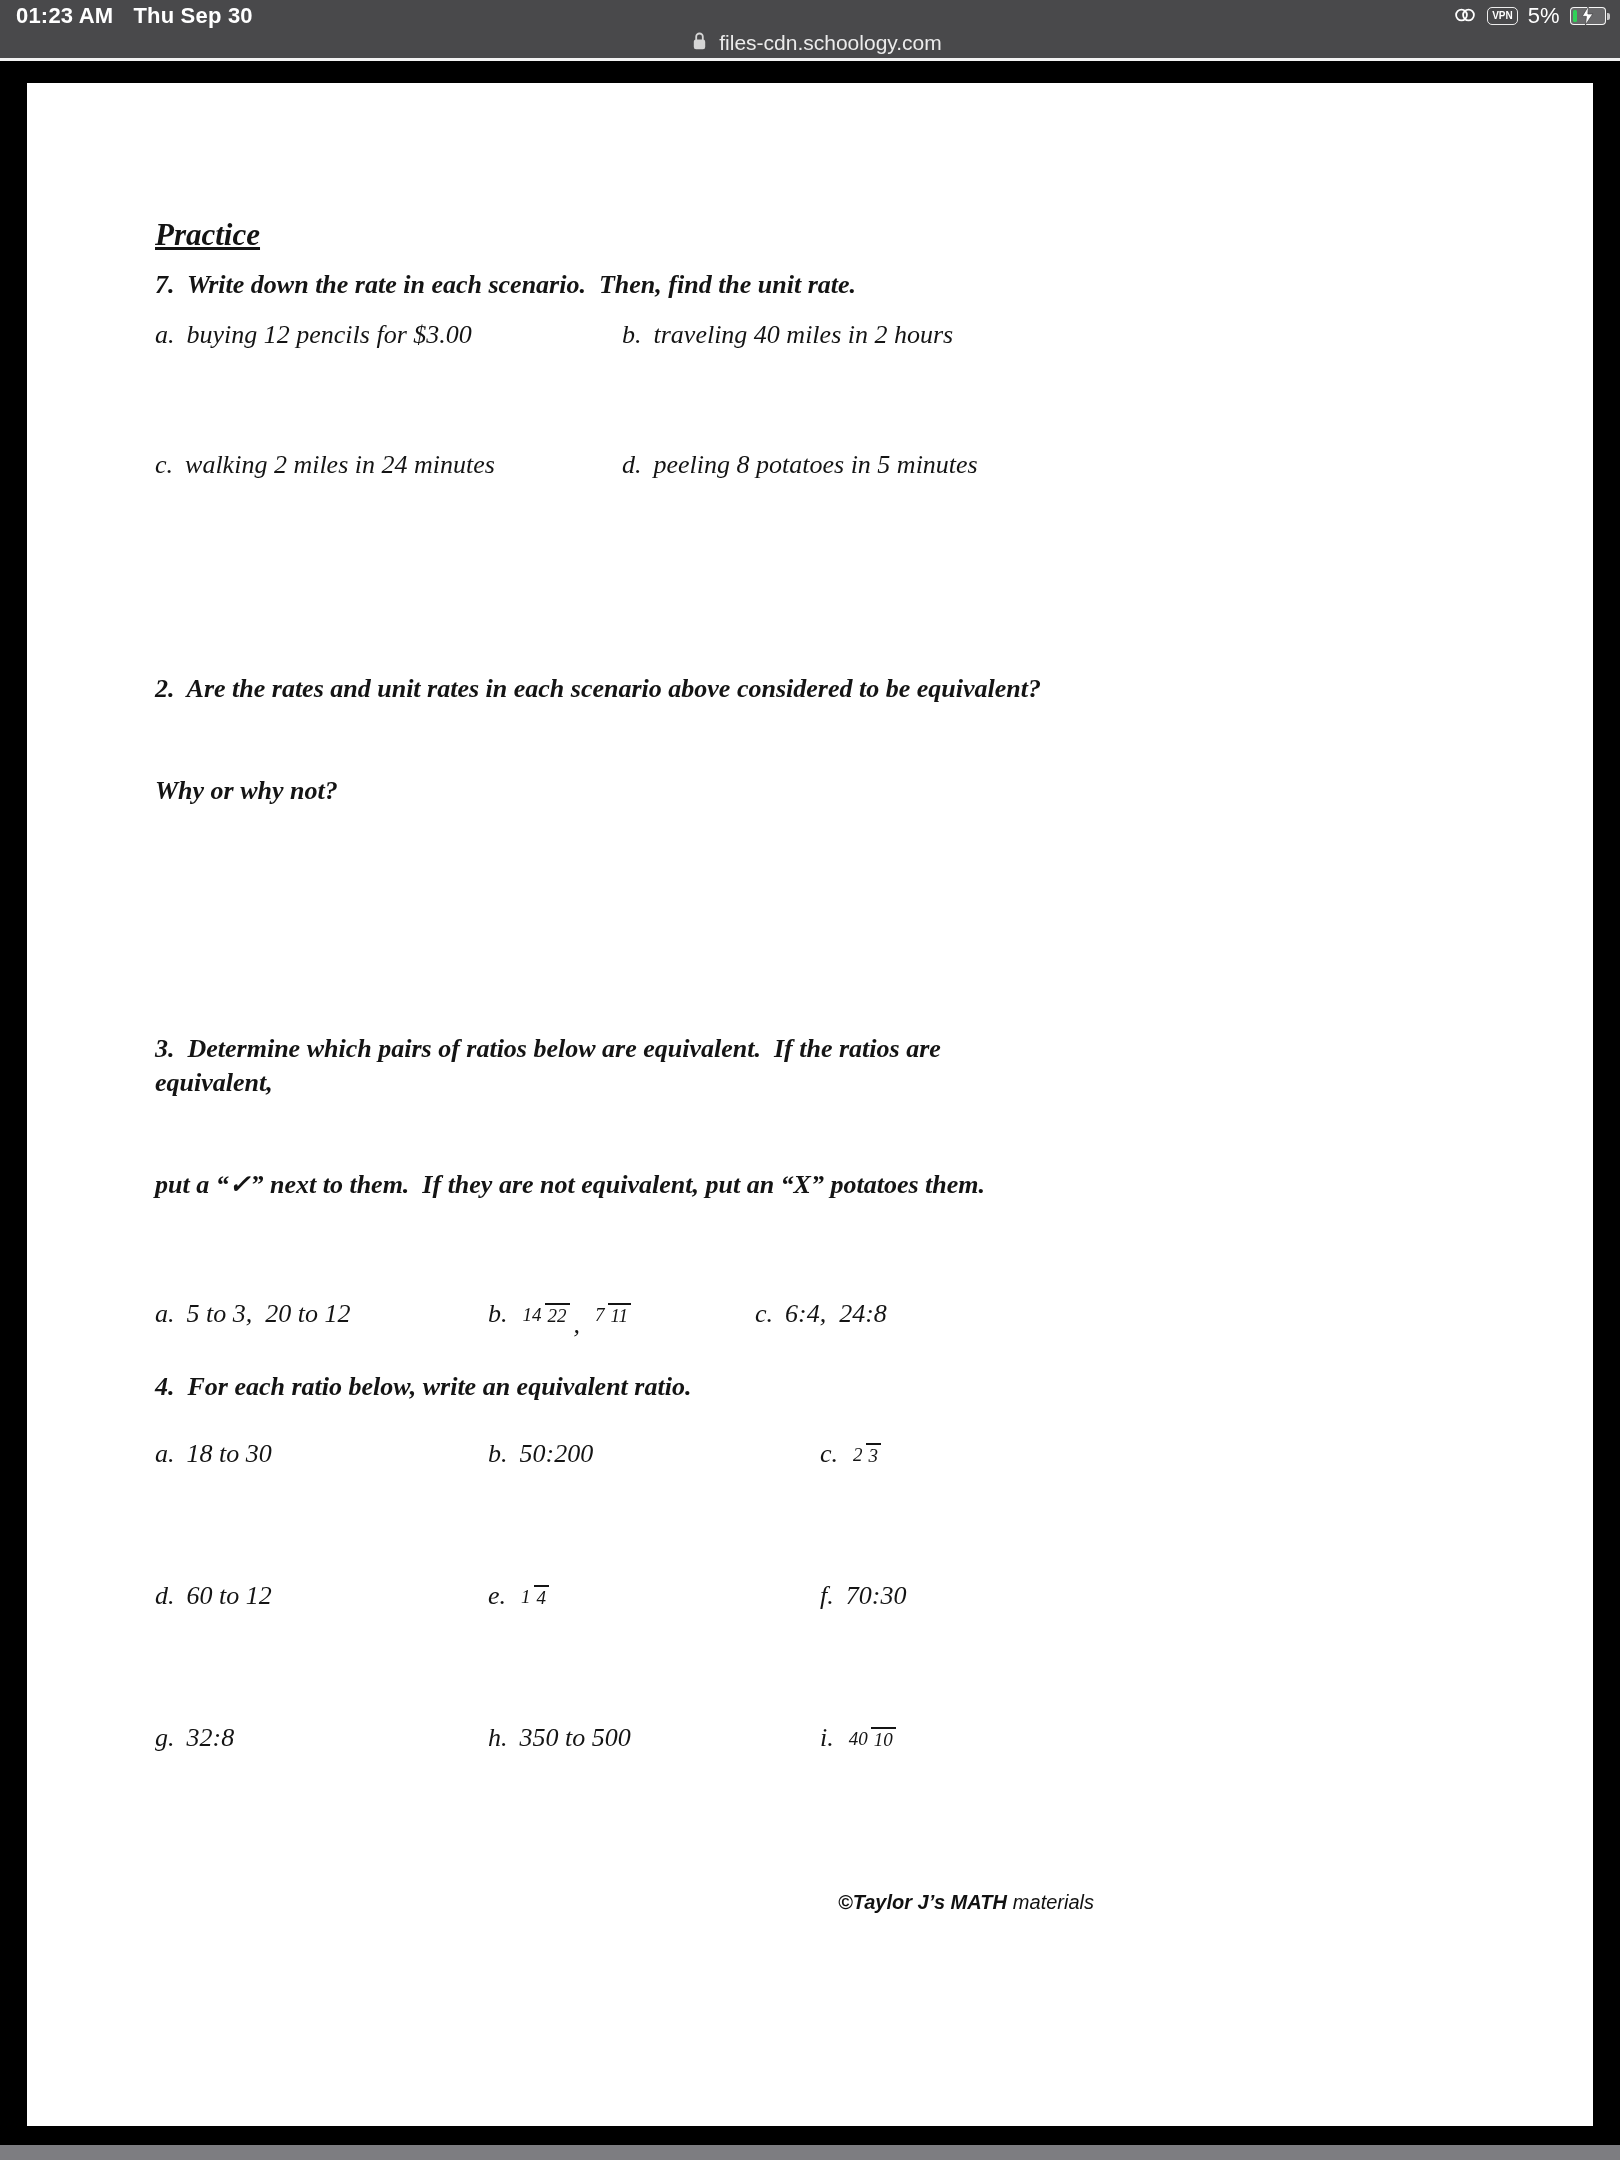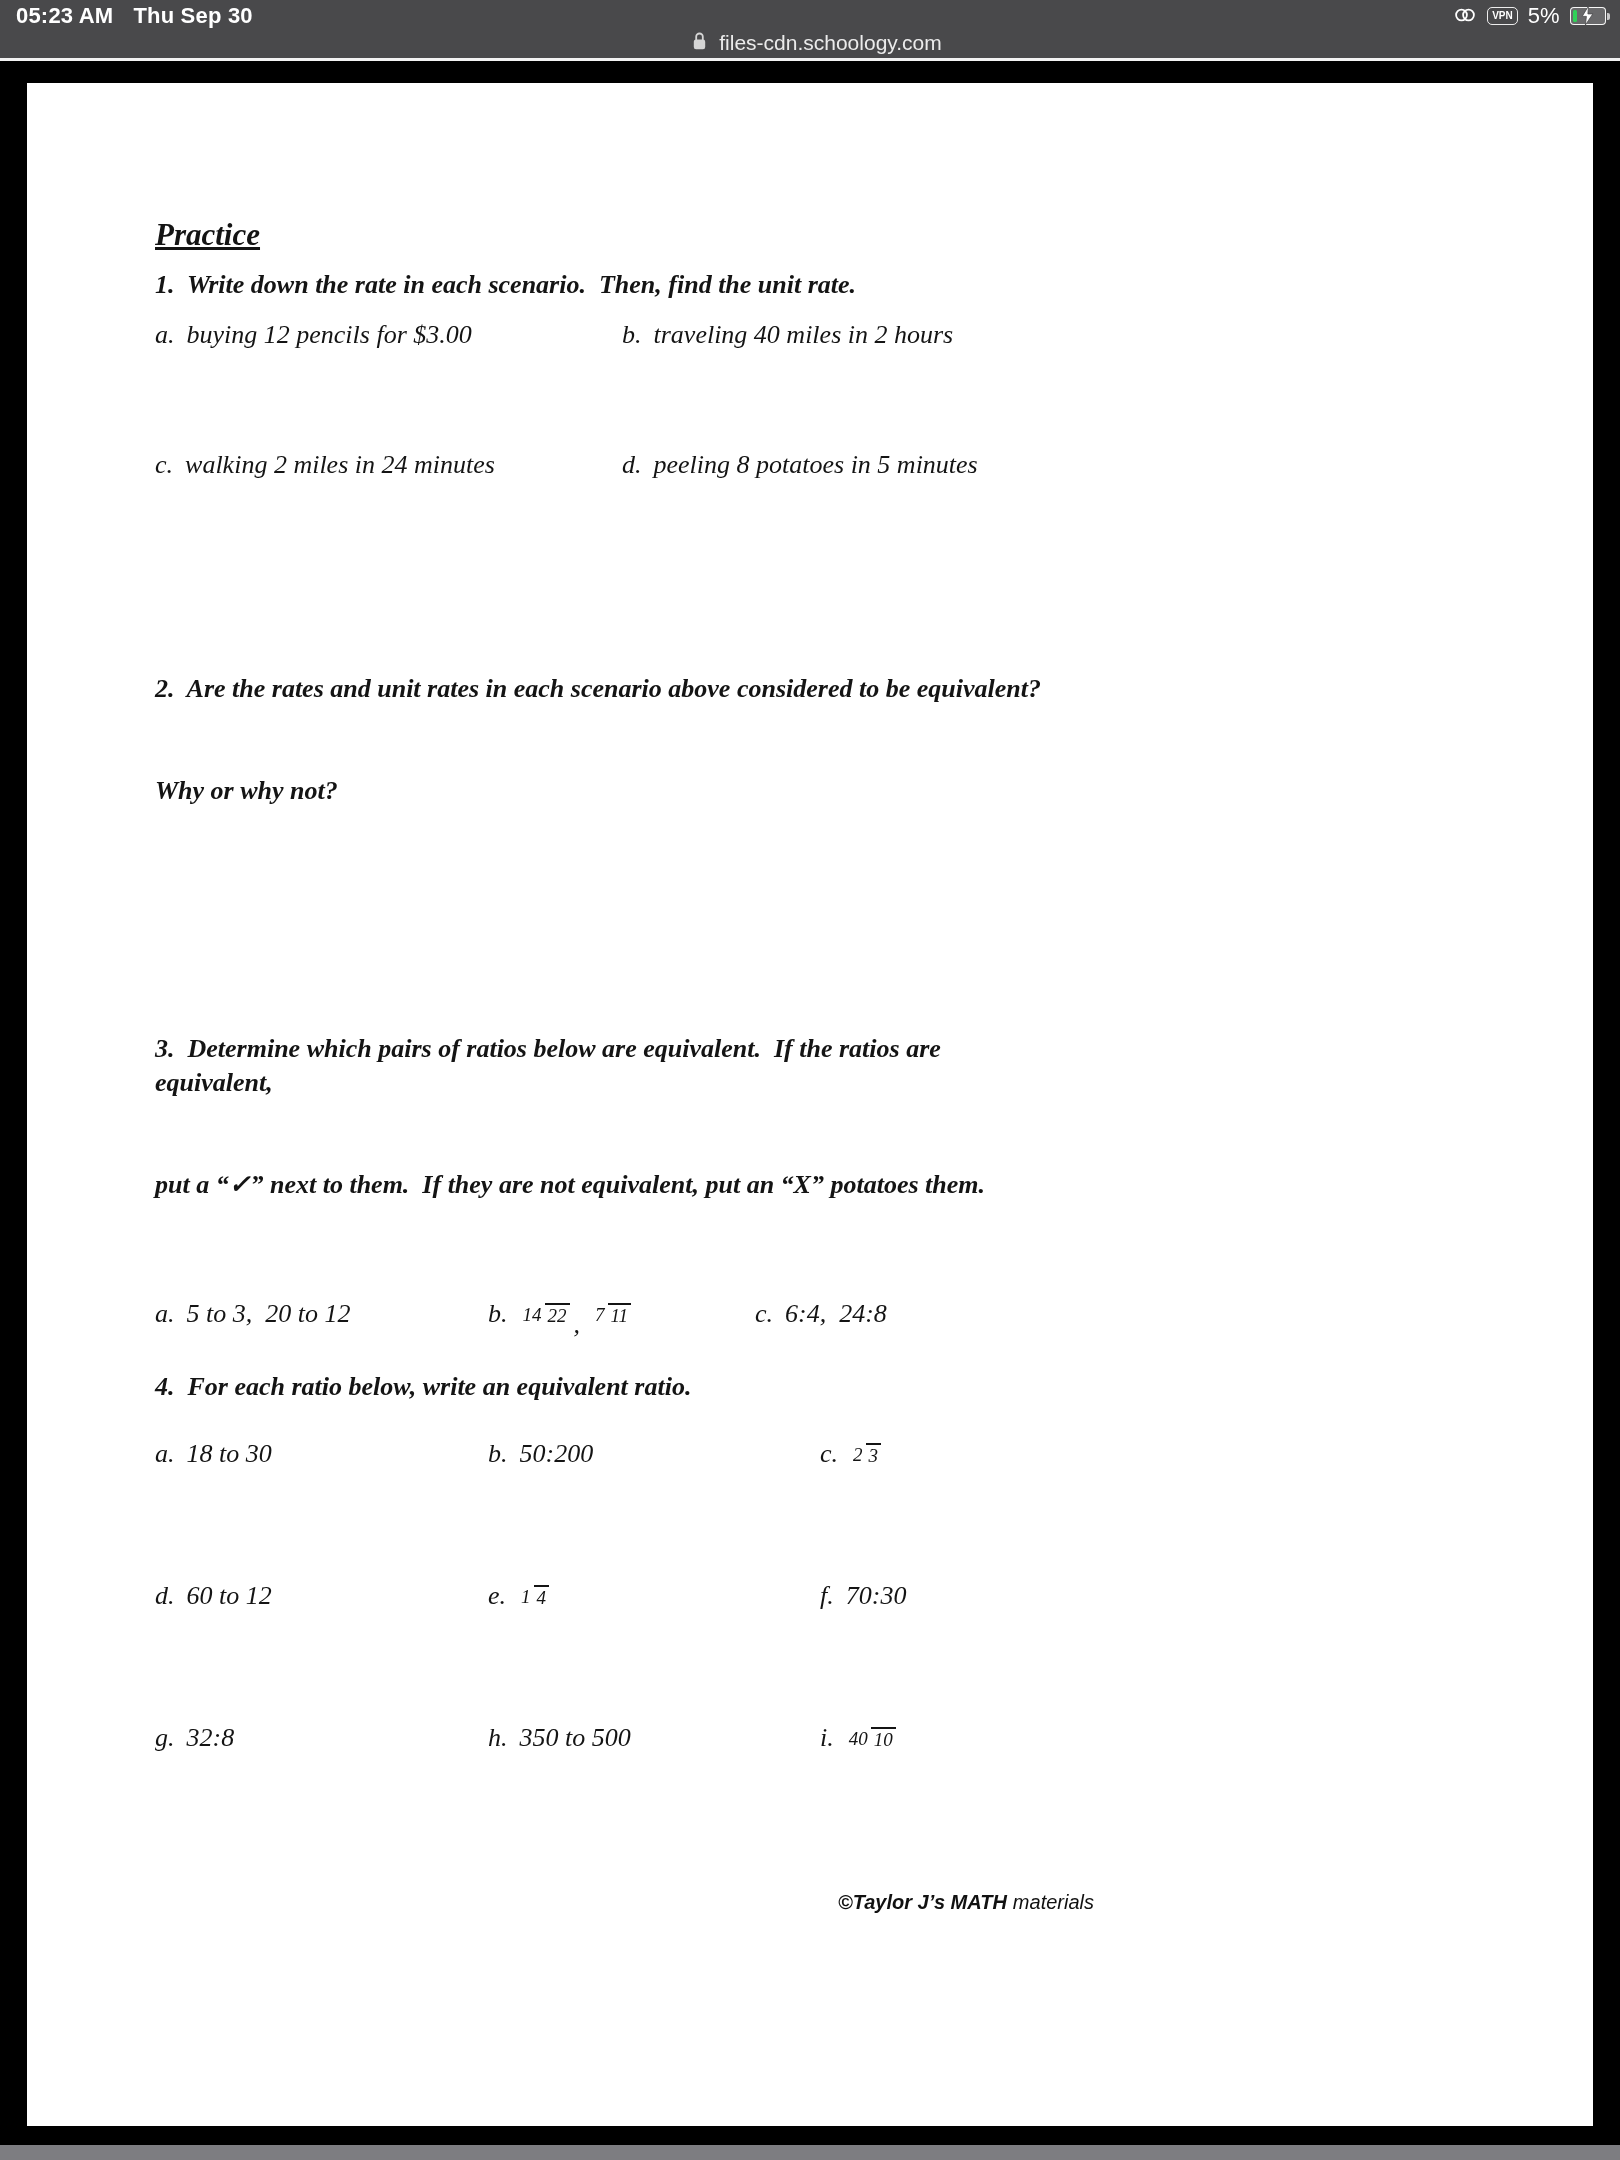--- a/index.html
+++ b/index.html
@@ -94,21 +94,21 @@
   .bottom-strip{
     position:absolute;bottom:0;left:0;right:0;height:15px;background:#7d7d81;
   }
 </style>
 </head>
 <body>
 
 <div class="topbar">
   <div class="status-row">
     <div class="status-left">
-      <span>05:23 AM</span>
+      <span>01:23 AM</span>
       <span>Thu Sep 30</span>
     </div>
     <div class="status-right">
       <span>
         <svg width="24" height="16" viewBox="0 0 24 16">
           <circle cx="8.5" cy="8" r="5.4" fill="none" stroke="#ffffff" stroke-width="1.8"></circle>
           <circle cx="15.5" cy="8" r="5.4" fill="none" stroke="#ffffff" stroke-width="1.8"></circle>
         </svg>
       </span>
       <span class="vpn">VPN</span>
@@ -134,21 +134,21 @@
     <span>files-cdn.schoology.com</span>
   </div>
 </div>
 <div class="divider"></div>
 
 <div class="page">
   <div class="content">
 
     <div class="title">Practice</div>
 
-    <div class="prompt">1.  Write down the rate in each scenario.  Then, find the unit rate.</div>
+    <div class="prompt">7.  Write down the rate in each scenario.  Then, find the unit rate.</div>
 
     <div class="row row-ab">
       <div class="cell c2-0">
         <span class="lbl">a.</span>
         <span class="txt">buying 12 pencils for $3.00</span>
       </div>
       <div class="cell c2-1">
         <span class="lbl">b.</span>
         <span class="txt">traveling 40 miles in 2 hours</span>
       </div>

